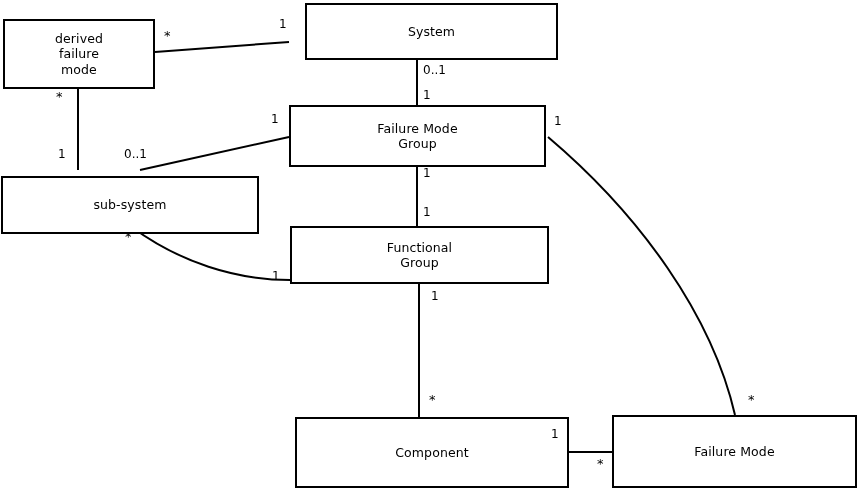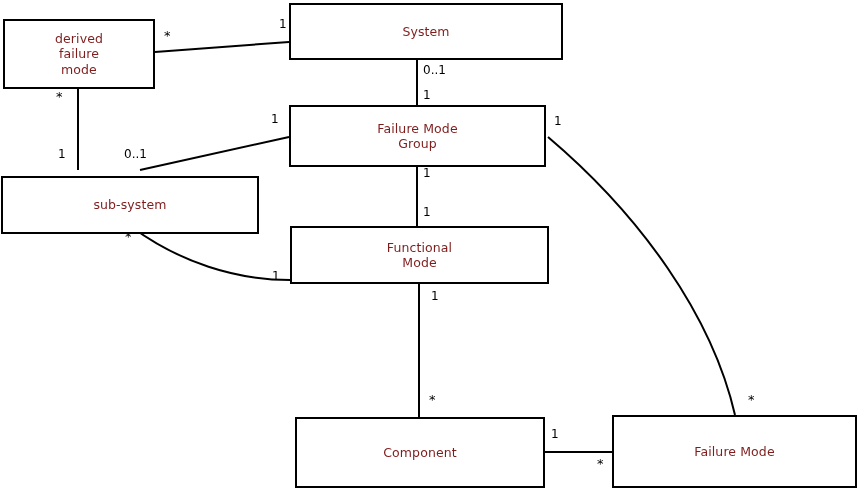--- a/index.html
+++ b/index.html
@@ -33,21 +33,21 @@
     background: #ffffff;
     display: flex;
     align-items: center;
     justify-content: center;
     z-index: 3;
   }
   .node-label {
     font-family: "DejaVu Sans", sans-serif;
     font-size: 12.5px;
     line-height: 15.5px;
-    color: #7f1d1d;
+    color: #000000;
     text-align: center;
     white-space: pre-line;
     letter-spacing: 0.1px;
   }
   .mult {
     position: absolute;
     font-family: "DejaVu Sans", sans-serif;
     font-size: 12px;
     line-height: 12px;
     color: #000000;
@@ -75,35 +75,35 @@
       <path d="M 548,137 C 640,215 712,315 735,415" fill="none" stroke="#000000" stroke-width="2" stroke-linecap="butt"></path>
       <path d="M 545,452 L 612,452" fill="none" stroke="#000000" stroke-width="2" stroke-linecap="butt"></path>
     </svg>
 
   <div id="nodes">
       <div class="node" style="left: 3px; top: 19px; width: 152px; height: 70px;">
         <div class="node-label">derived
 failure
 mode</div>
       </div>
-      <div class="node" style="left: 289px; top: 3px; width: 274px; height: 57px;">
+      <div class="node" style="left: 305px; top: 3px; width: 253px; height: 57px;">
         <div class="node-label">System</div>
       </div>
       <div class="node" style="left: 289px; top: 105px; width: 257px; height: 62px;">
         <div class="node-label">Failure Mode
 Group</div>
       </div>
       <div class="node" style="left: 1px; top: 176px; width: 258px; height: 58px;">
         <div class="node-label">sub-system</div>
       </div>
       <div class="node" style="left: 290px; top: 226px; width: 259px; height: 58px;">
         <div class="node-label">Functional
-Mode</div>
+Group</div>
       </div>
-      <div class="node" style="left: 295px; top: 417px; width: 250px; height: 71px;">
+      <div class="node" style="left: 295px; top: 417px; width: 274px; height: 71px;">
         <div class="node-label">Component</div>
       </div>
       <div class="node" style="left: 612px; top: 415px; width: 245px; height: 73px;">
         <div class="node-label">Failure Mode</div>
       </div>
     </div>
   <div id="mults">
       <span class="mult star" style="left: 164px; top: 30px;">*</span>
       <span class="mult" style="left: 279px; top: 18px;">1</span>
       <span class="mult" style="left: 423px; top: 64px;">0..1</span>

